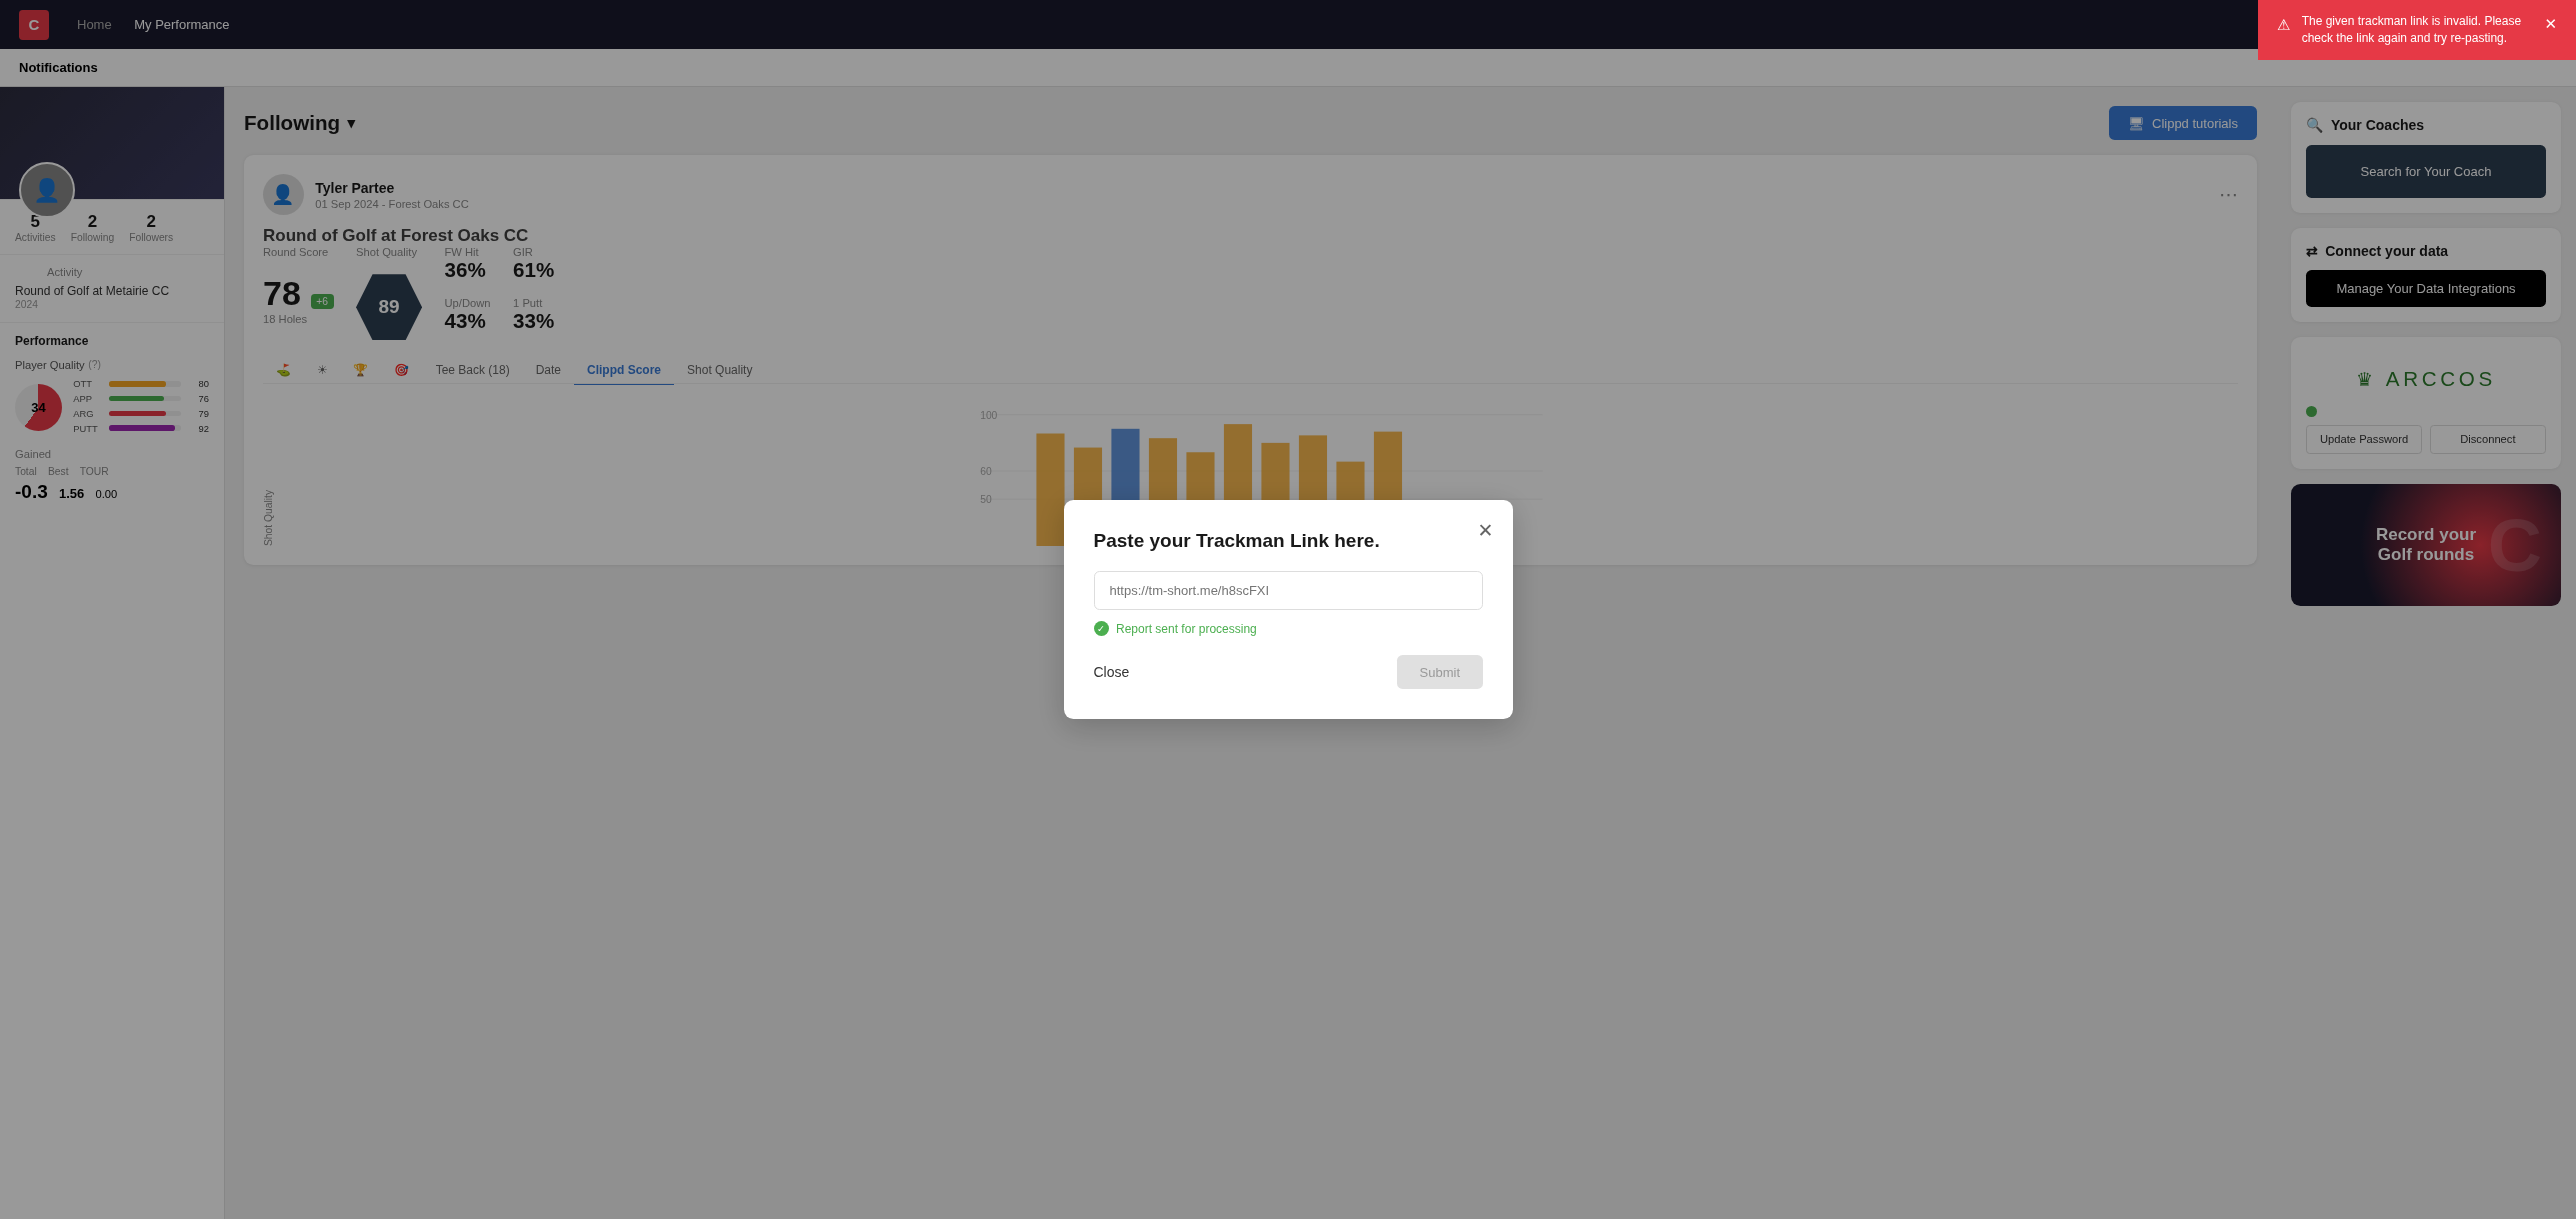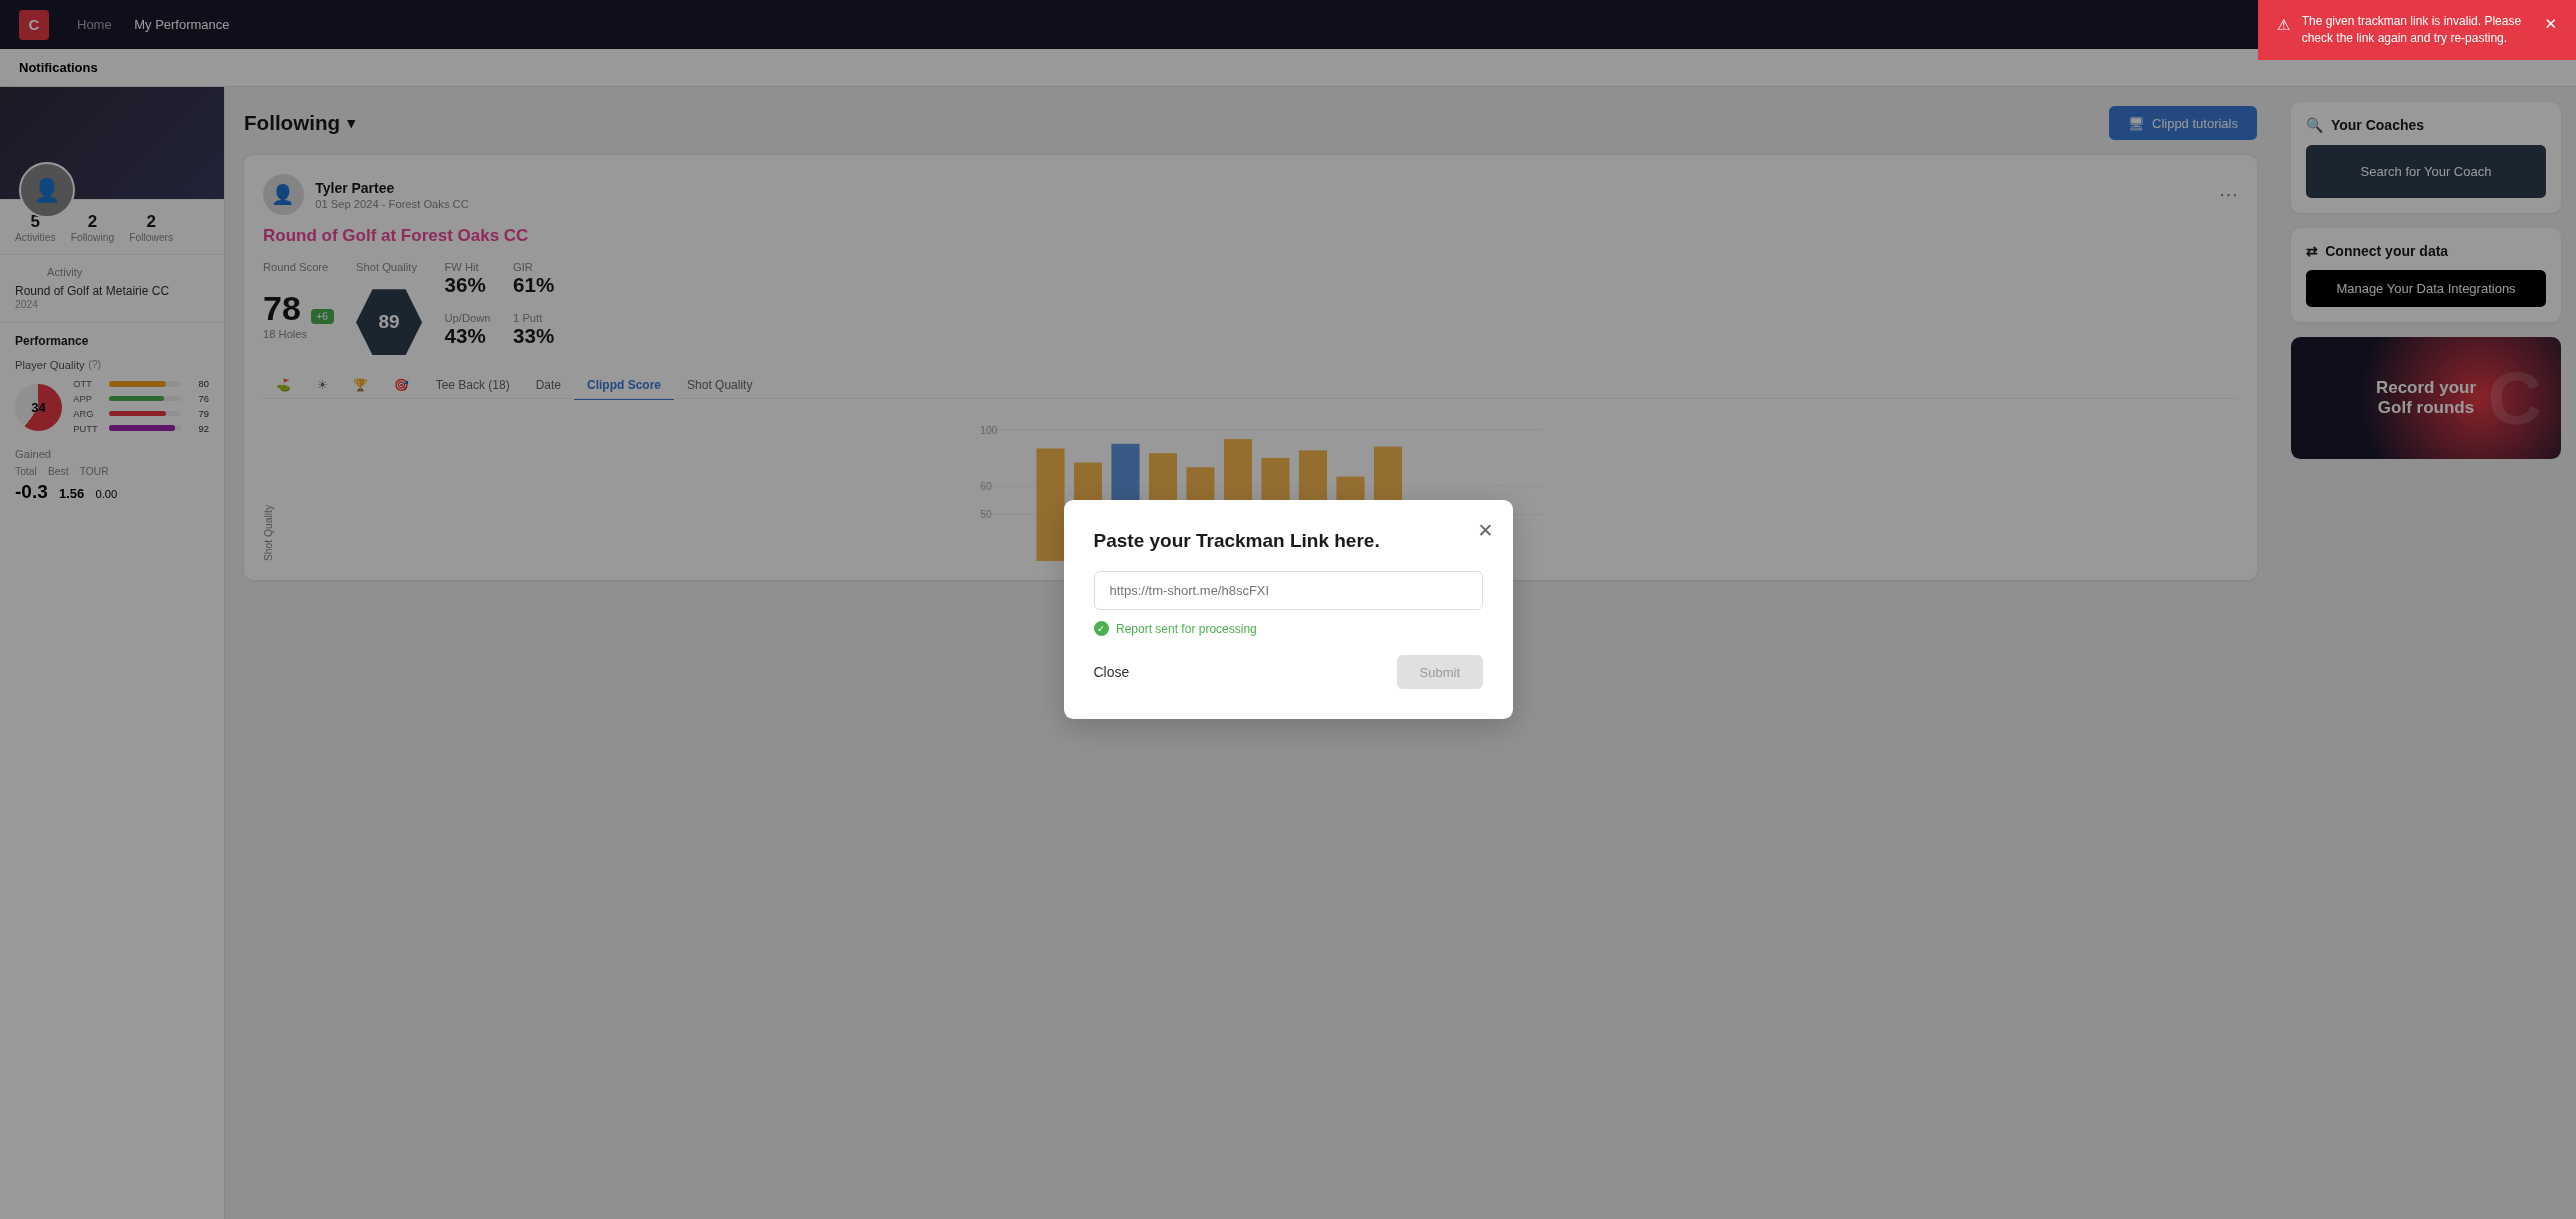--- a/index.html
+++ b/index.html
@@ -239,21 +239,21 @@
       display: flex;
       align-items: center;
       justify-content: center;
       font-size: 19px;
       color: #888;
     }
     .user-name { font-weight: 600; font-size: 14px; color: #1a1a1a; }
     .user-date { font-size: 11.2px; color: #888; margin-top: 1.9px; }
     .card-menu { cursor: pointer; color: #888; font-size: 19px; }
 
-    .card-title { font-size: 17px; font-weight: 700; color: #ec4899; margin-bottom: 15px; }
+    .card-title { font-size: 17px; font-weight: 700; color: #404040; }
 
     .round-stats { display: flex; gap: 22.5px; margin-bottom: 15px; }
     .round-stat-item {}
     .round-stat-label { font-size: 11.2px; color: #888; margin-bottom: 16px; }
     .round-score { font-size: 34px; font-weight: 700; color: #1a1a1a; }
     .score-badge {
       display: inline-block;
       background: #4caf50;
       color: white;
       font-size: 10.3px;
@@ -732,20 +732,33 @@
     </div>
 
     <div class="sidebar-card">
       <div class="sidebar-card-title">
         <span>⇄</span>
         <span>Connect your data</span>
       </div>
       <button class="connect-data-btn">Manage Your Data Integrations</button>
     </div>
 
+    <div class="arccos-card">
+      <div class="arccos-logo">
+        <span class="arccos-crown">♛ </span>
+        <span>ARCCOS</span>
+      </div>
+      <div class="arccos-connected">
+        <div class="connected-dot"></div>
+      </div>
+      <div class="arccos-actions">
+        <button class="update-pwd-btn">Update Password</button>
+        <button class="disconnect-btn">Disconnect</button>
+      </div>
+    </div>
 
     <div class="record-card">
       <div class="record-bg"></div>
       <div class="record-text">
         <div>Record your</div>
         <div>Golf rounds</div>
       </div>
       <div class="record-c">C</div>
     </div>
   </aside>

